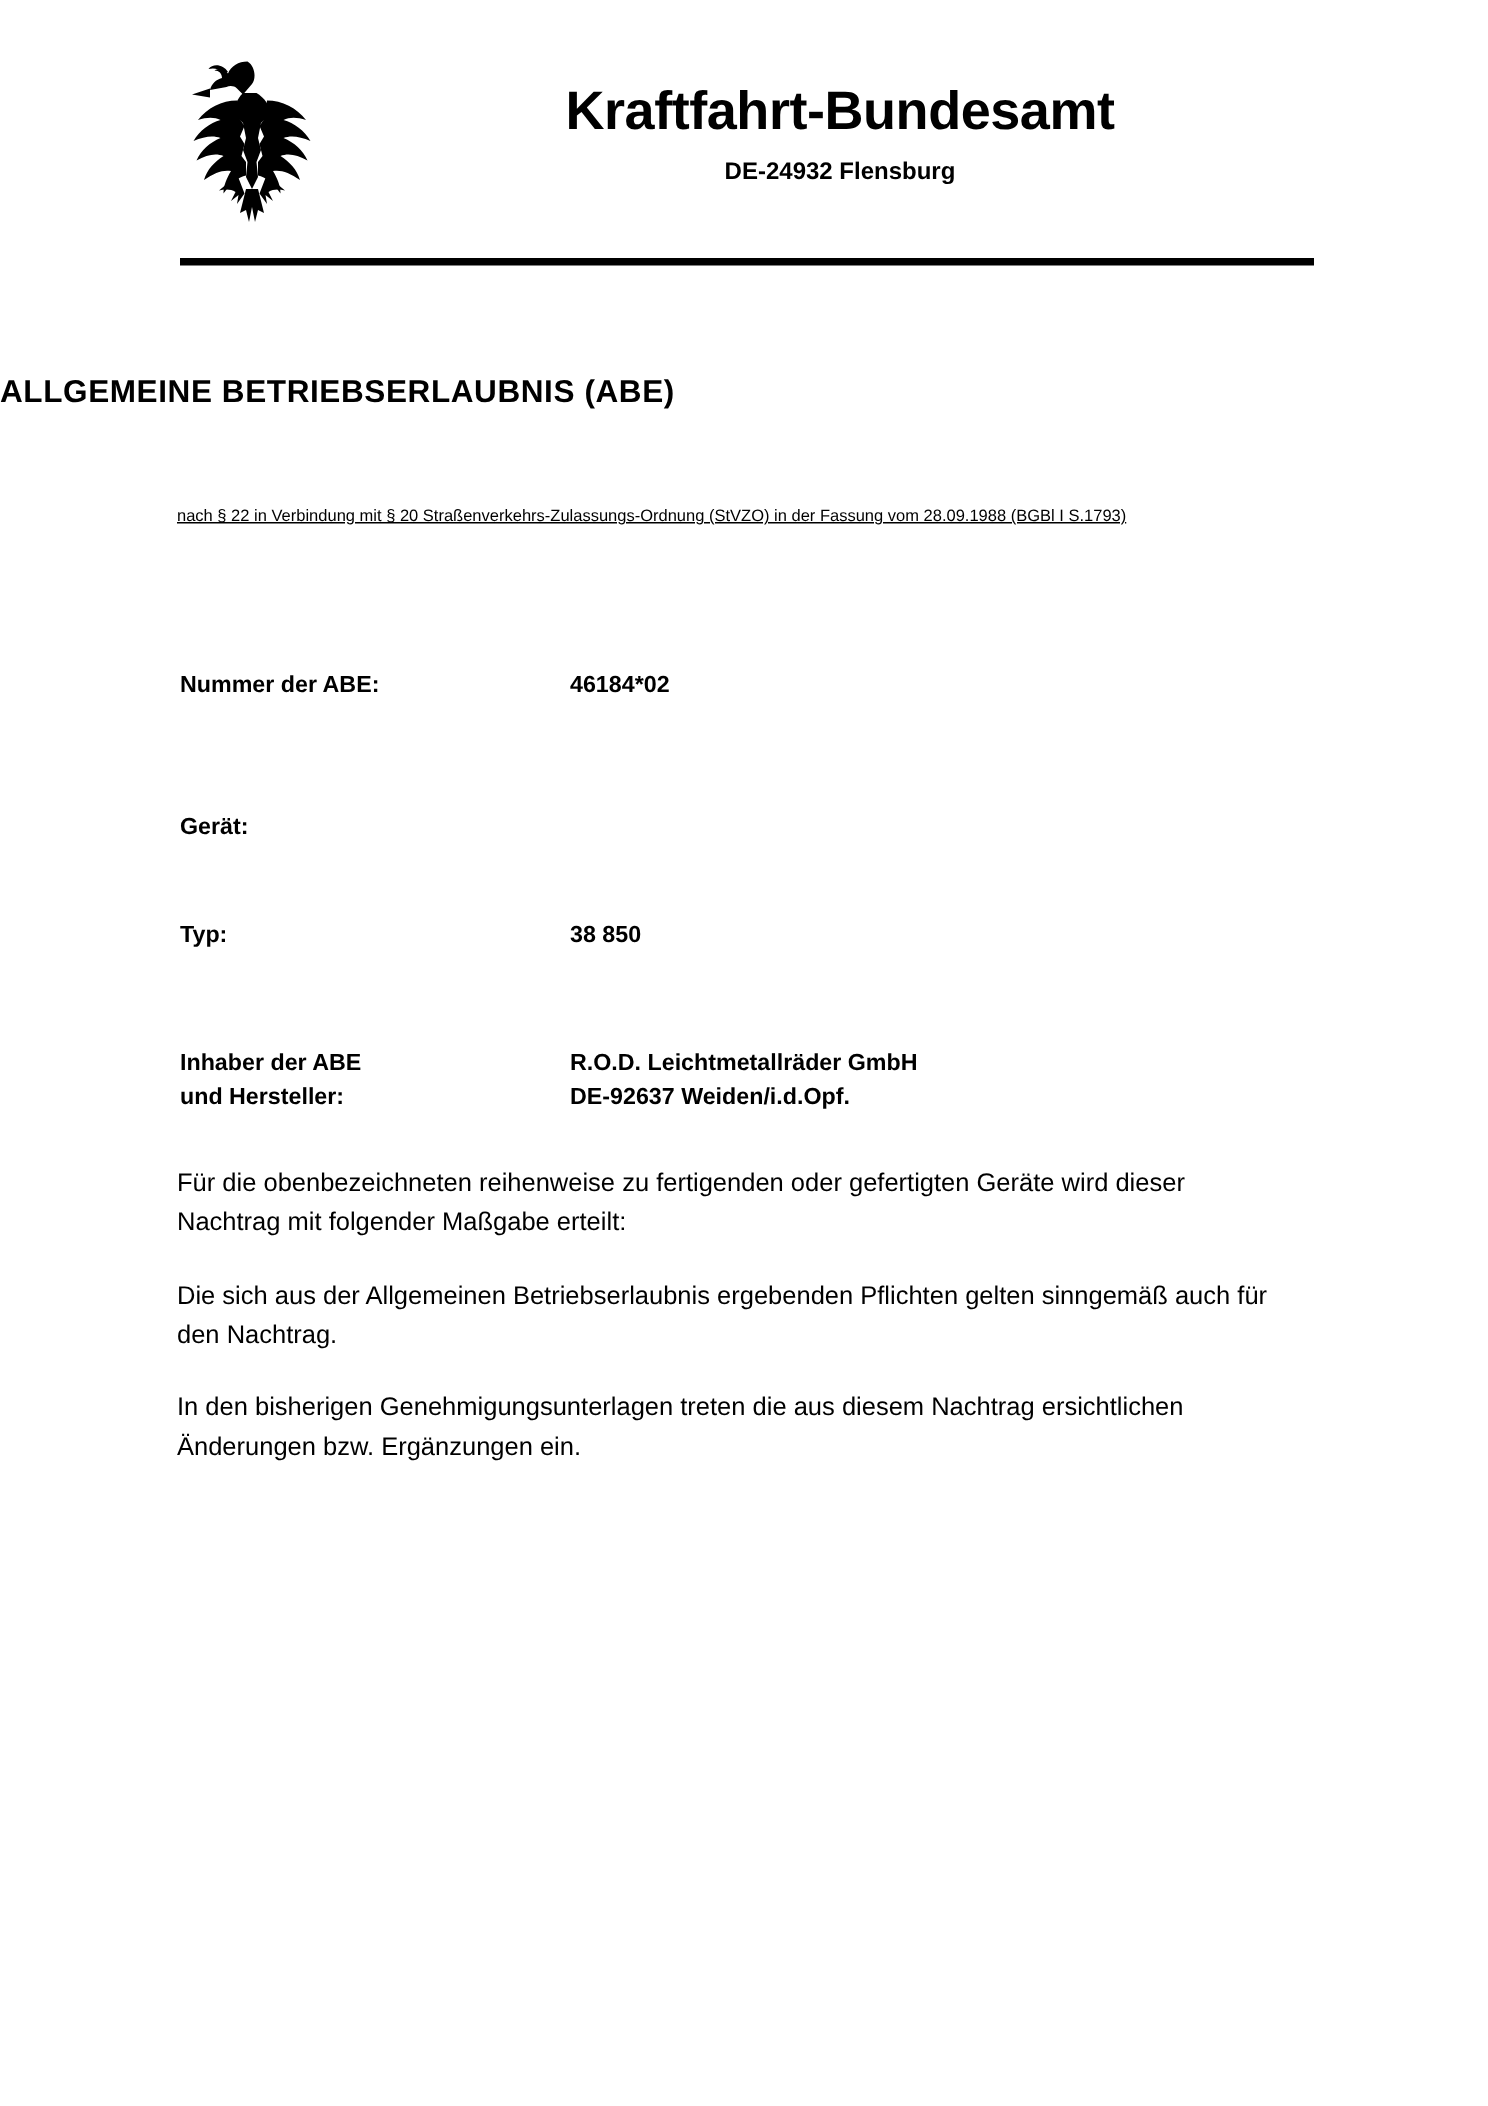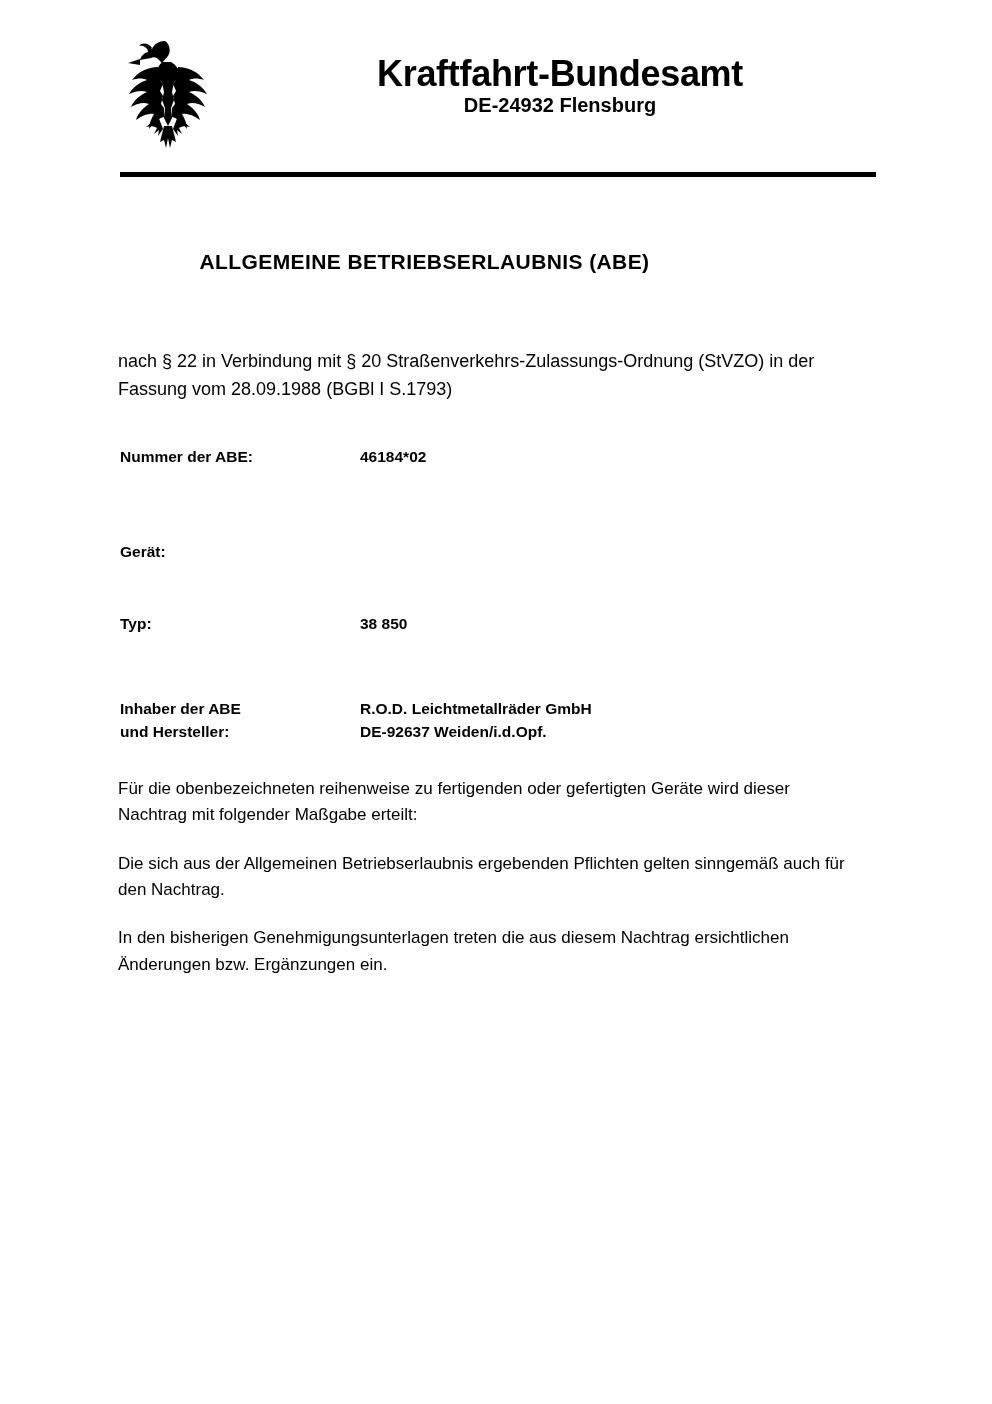--- a/index.html
+++ b/index.html
@@ -49,53 +49,53 @@
     width: 640px;
     text-align: center;
   }
   .org-title {
     font-size: 36px;
     font-weight: bold;
     letter-spacing: -0.3px;
     line-height: 1.1;
   }
   .org-sub {
-    font-size: 20px;
-    font-weight: bold;
+    font-size: 16px;
+    font-weight: bold;
+    margin-top: 12px;
   }
   .rule {
     position: absolute;
     left: 120px;
     top: 172px;
     width: 756px;
     height: 5px;
     background: #000;
   }
 
   
   .doc-title {
     position: absolute;
     left: 0;
     top: 250px;
     width: 813px;
-    text-align: center;
     font-size: 21px;
     font-weight: bold;
     letter-spacing: 0.4px;
-    padding-left: 18px;
   }
 
   
   .legal {
     position: absolute;
     left: 118px;
-    top: 348px;
+    top: 336px;
     width: 740px;
-    font-size: 18px;
+    font-size: 11px;
     line-height: 1.55;
+    text-decoration: underline;
   }
 
   
   .fields {
     position: absolute;
     left: 120px;
     top: 445px;
     width: 760px;
     font-weight: bold;
   }
@@ -109,20 +109,21 @@
     flex: 0 0 240px;
     font-size: 15.5px;
     line-height: 1.5;
     white-space: pre-line;
   }
   .field-value {
     flex: 1 1 auto;
     font-size: 15.5px;
     line-height: 1.5;
     white-space: pre-line;
+    margin-left: 20px;
   }
   .gap-1 { height: 72px; }
   .gap-2 { height: 48px; }
   .gap-3 { height: 62px; }
 
   
   .body-text {
     position: absolute;
     left: 118px;
     top: 776px;

